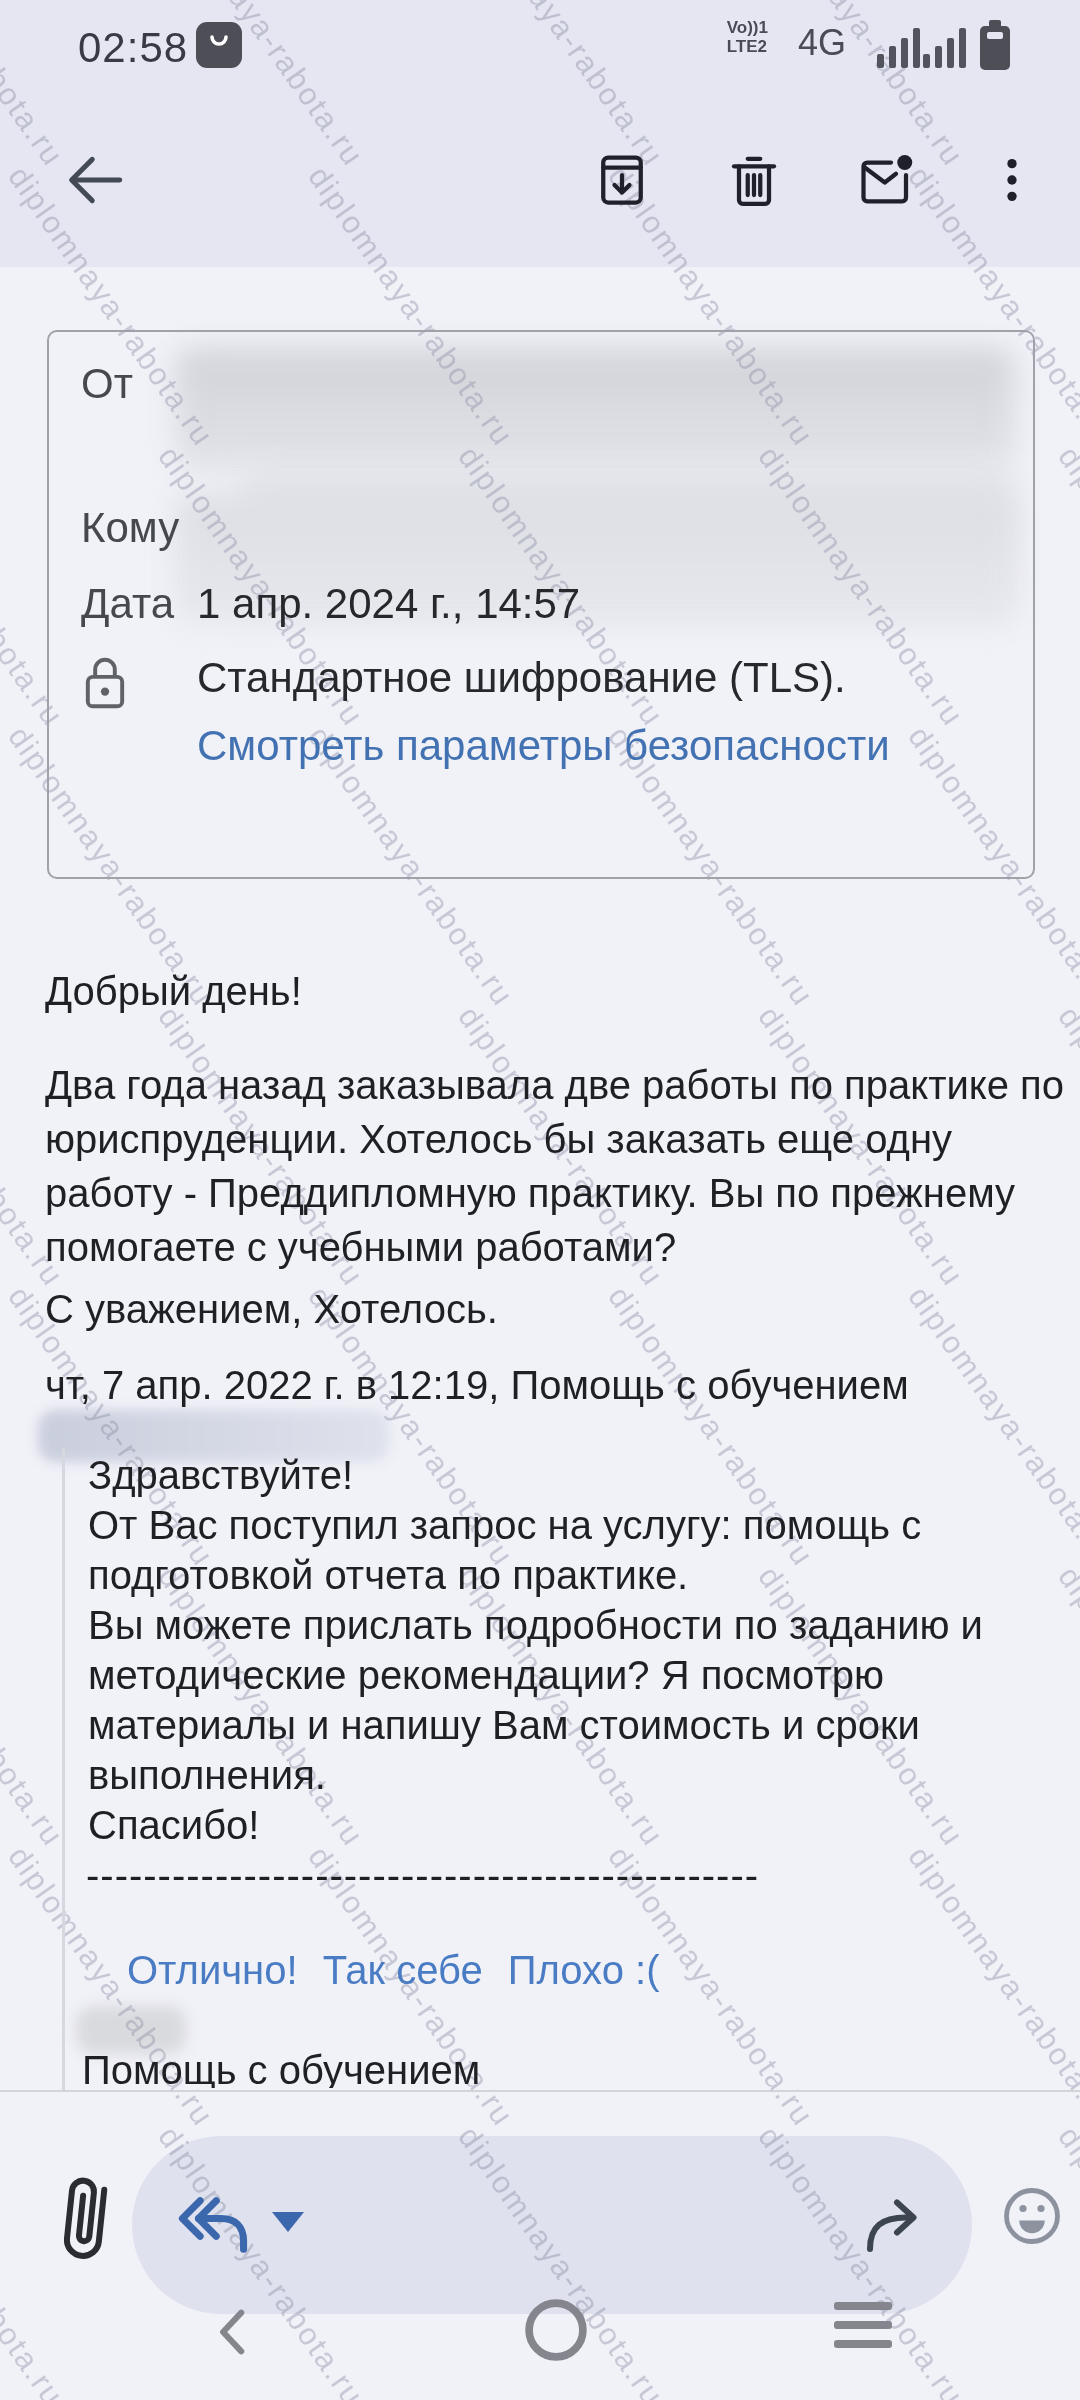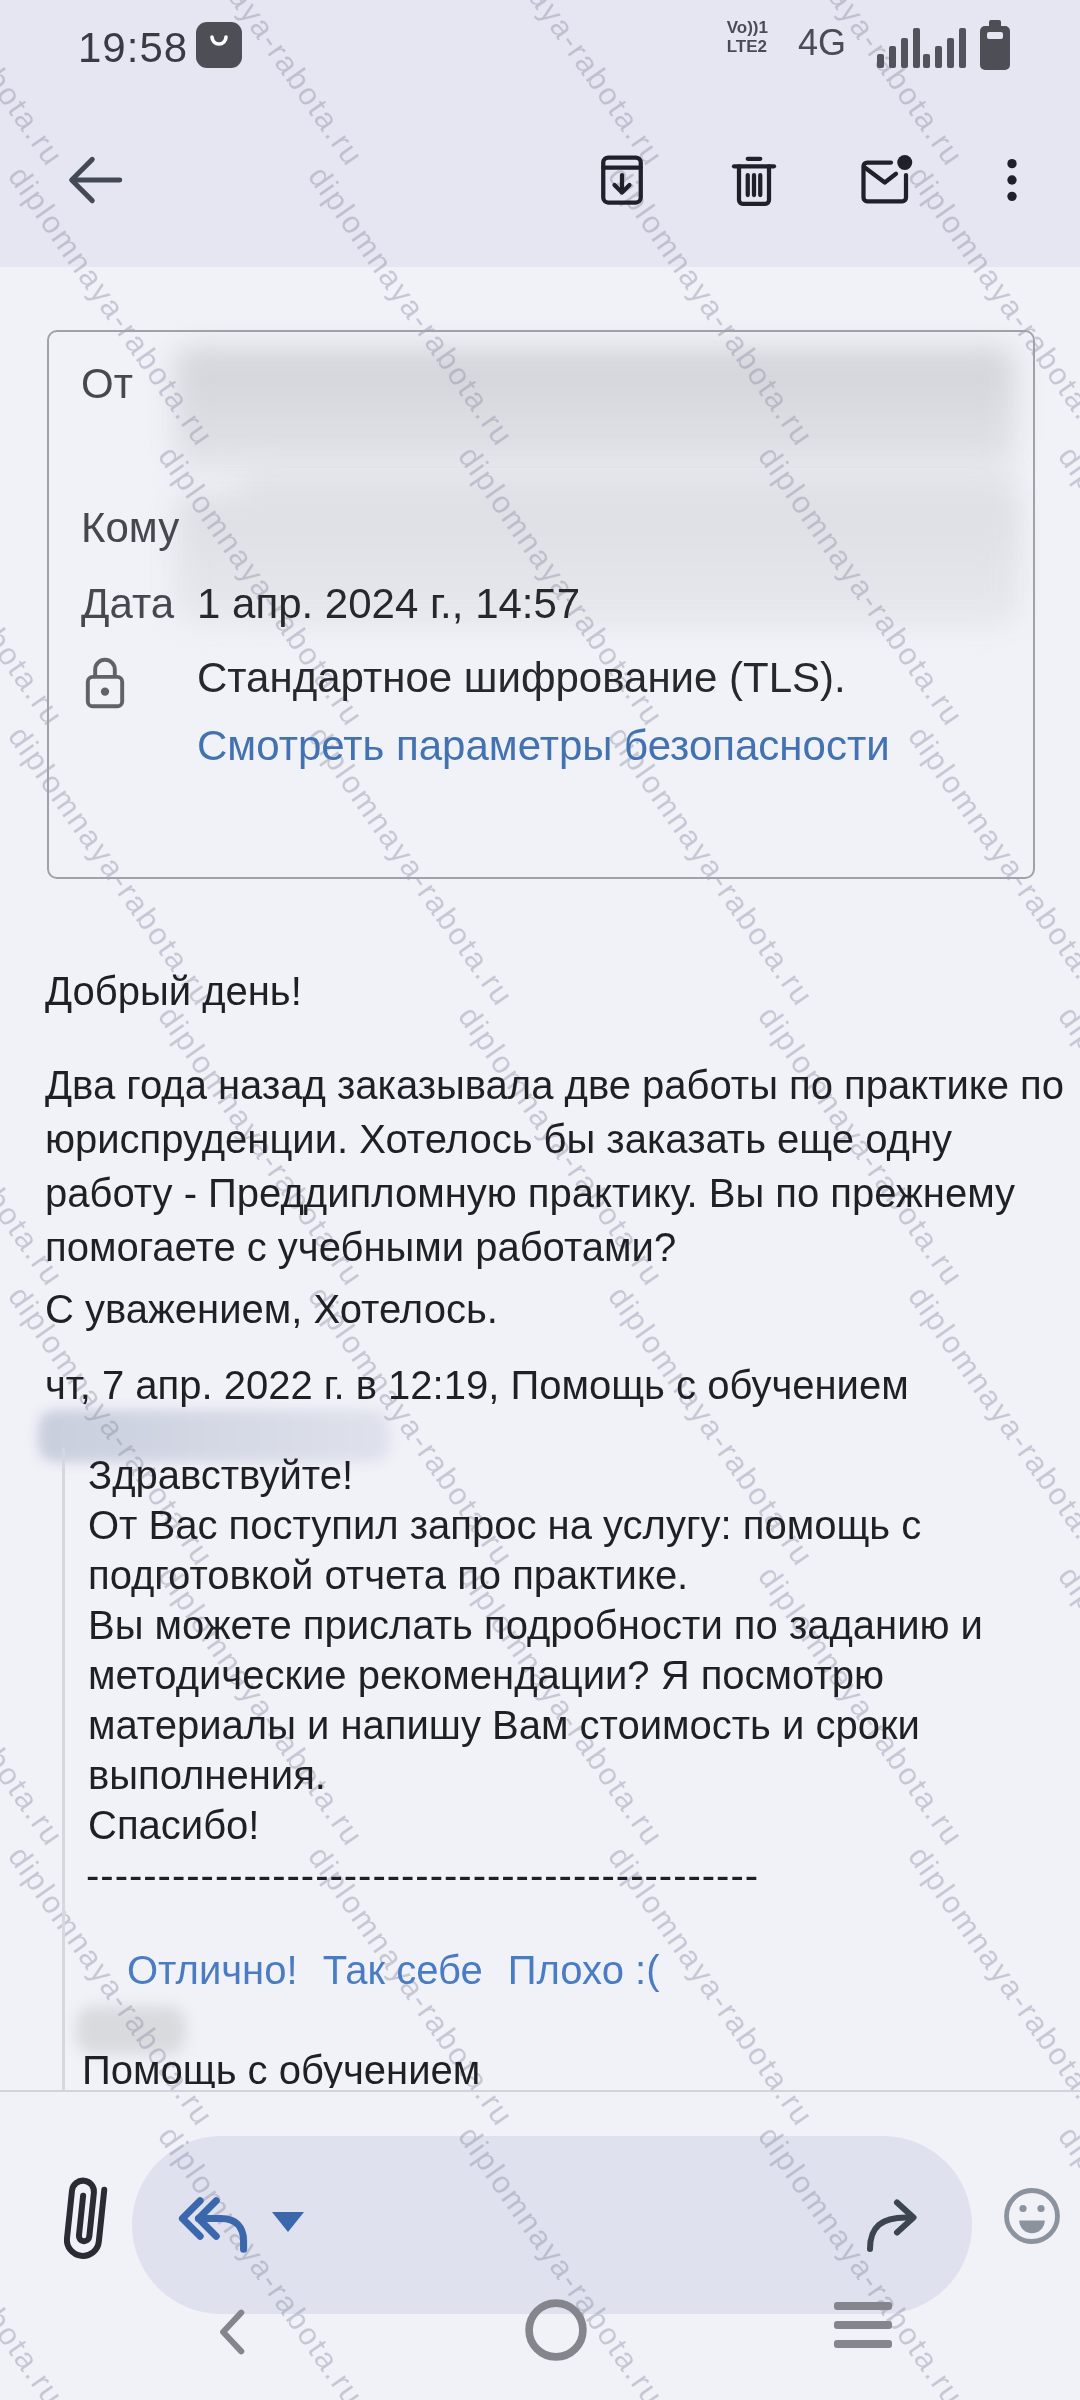--- a/index.html
+++ b/index.html
@@ -95,21 +95,21 @@
       <span style="left: 930px; top: 1840px;">diplomnaya-rabota.ru</span>
       <span style="left: -120px; top: 2120px;">diplomnaya-rabota.ru</span>
       <span style="left: 180px; top: 2120px;">diplomnaya-rabota.ru</span>
       <span style="left: 480px; top: 2120px;">diplomnaya-rabota.ru</span>
       <span style="left: 780px; top: 2120px;">diplomnaya-rabota.ru</span>
       <span style="left: 1080px; top: 2120px;">diplomnaya-rabota.ru</span>
     </div>
 
   <div class="ui-layer">
 
-    <div class="abs time">19:58</div>
+    <div class="abs time">02:58</div>
     <div class="abs bagicon icon-btn">
       <svg width="34" height="34" viewBox="0 0 34 34">
           <path d="M10 9 a7 7 0 0 0 14 0" fill="none" stroke="#fff" stroke-width="3.6" stroke-linecap="round"></path>
         </svg>
     </div>
     <div class="abs volte">
       <div>Vo))1</div>
       <div>LTE2</div>
     </div>
     <div class="abs net4g">4G</div>

